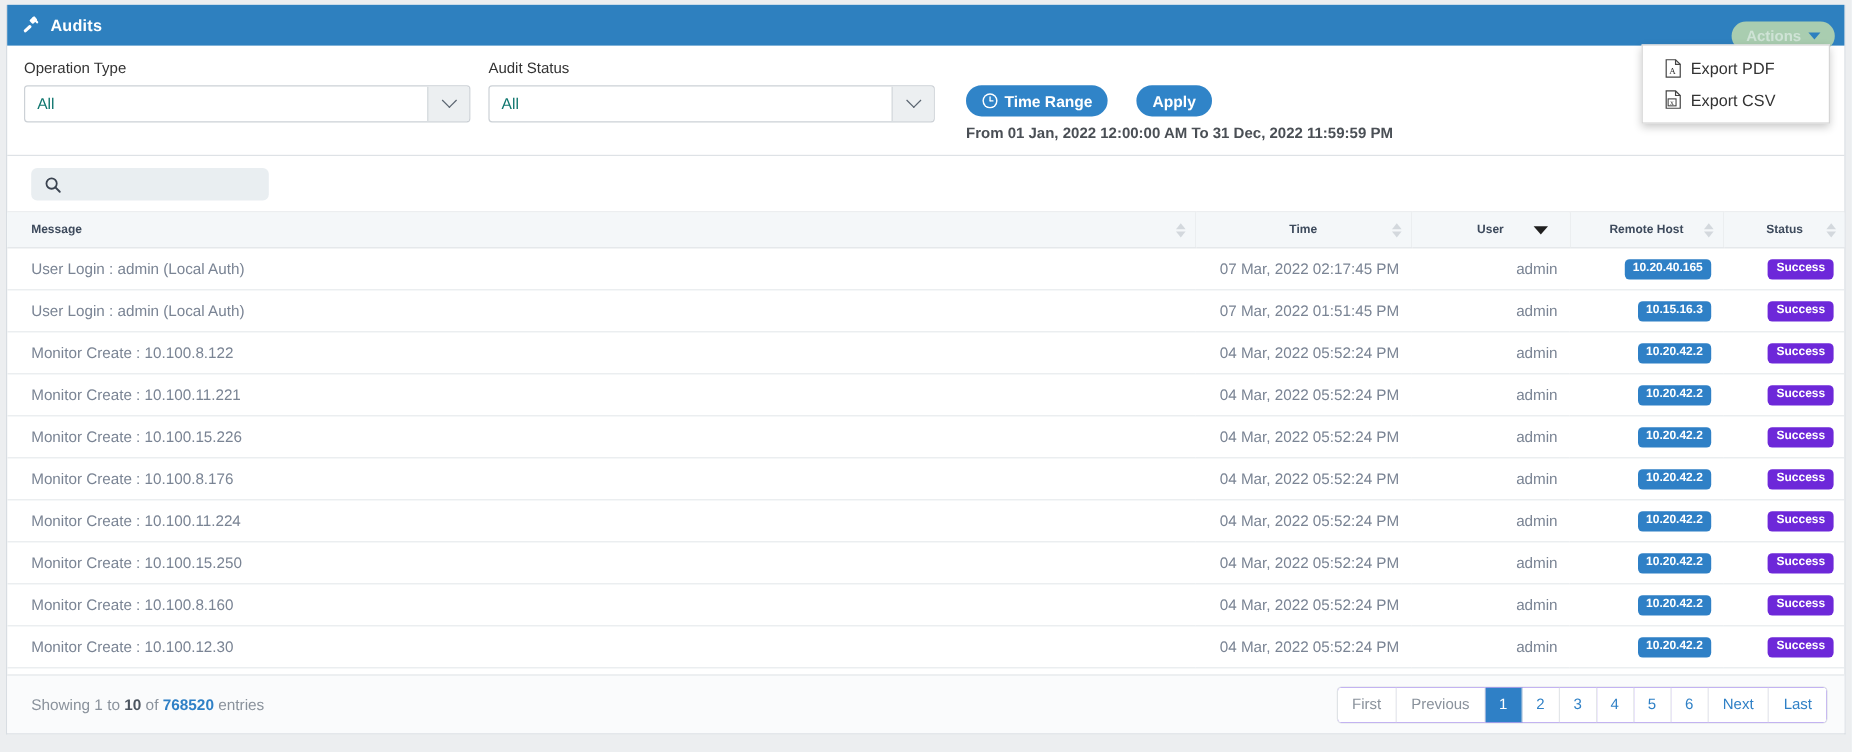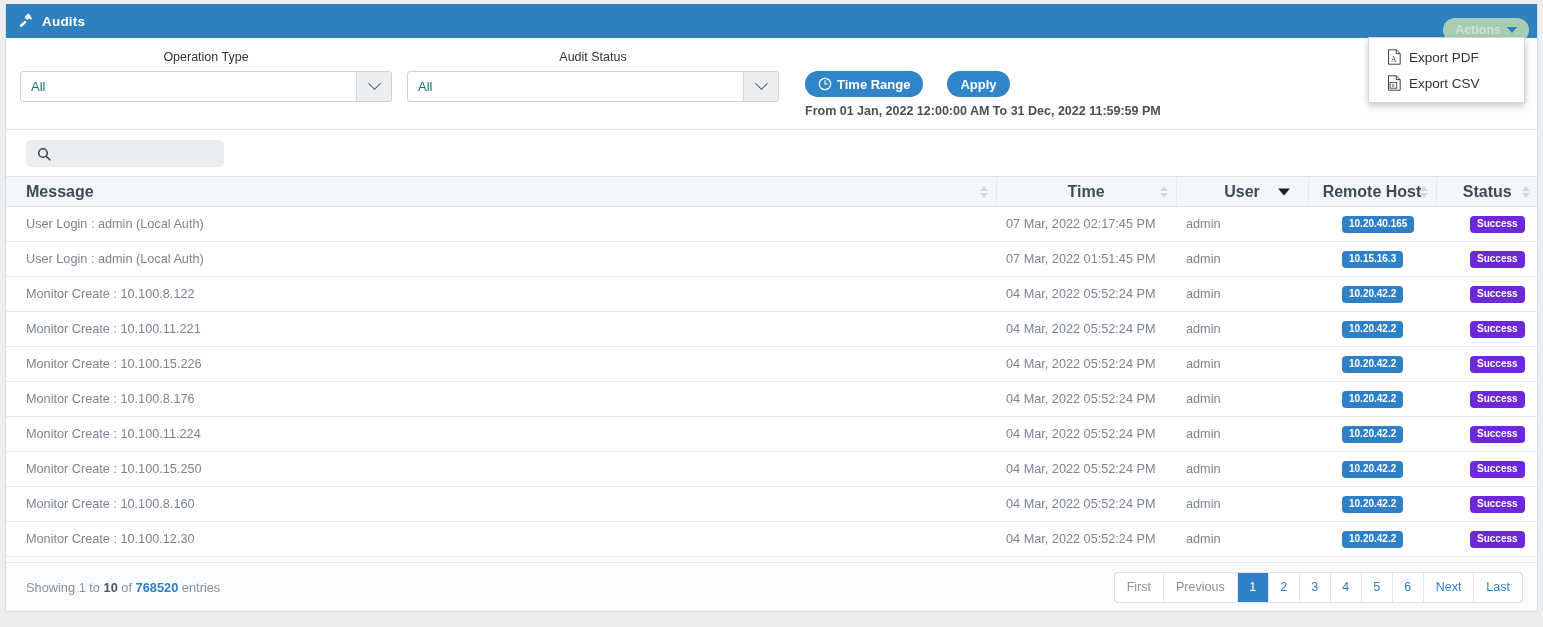--- a/index.html
+++ b/index.html
@@ -86,21 +86,21 @@
   
   .filter-bar {
     height: 92px;
     border-bottom: 1px solid #dee2e6;
     display: flex;
     align-items: flex-start;
     padding: 12px 0 0 14px;
     flex: none;
     position: relative;
   }
-  .field { width: 372px; margin-right: 15px; text-align: center; }
+  .field { width: 372px; margin-right: 15px; }
   .field-label {
     font-size: 12.5px;
     color: #333;
     margin-bottom: 7px;
     display: block;
   }
   .select-box {
     height: 31px;
     border: 1px solid #ccd1d6;
     border-radius: 3px;
@@ -170,21 +170,21 @@
 
   
   .table-wrap { flex: 1; overflow: hidden; }
   table { width: 100%; border-collapse: collapse; table-layout: fixed; }
   thead th {
     background: #f4f7f9;
     border-top: 1px solid #dfe3e6;
     border-bottom: 1px solid #dfe3e6;
     border-left: 1px solid #e6eaed;
     height: 30px;
-    font-size: 16px;
+    font-size: 10px;
     font-weight: bold;
     color: #3d4a5c;
     padding: 0 10px;
     position: relative;
     cursor: pointer;
     text-align: center;
   }
   thead th:first-child { border-left: none; text-align: left; padding-left: 20px; }
   .sort-ic {
     position: absolute; right: 8px; top: 50%;
@@ -208,21 +208,21 @@
     border-left:6px solid transparent;border-right:6px solid transparent;
     border-top:7px solid #1f1f1f;
   }
 
   tbody td {
     height: 35px;
     border-bottom: 1px solid #e7eaed;
     font-size: 12.7px;
     color: #7a8494;
     padding: 0 10px;
-    text-align: left;
+    text-align: right;
     white-space: nowrap;
     overflow: hidden;
     text-overflow: ellipsis;
   }
   tbody td.msg { text-align: left; padding-left: 20px; margin-left: 32px; }
 
   .badge {
     display: inline-block;
     padding: 3px 7px 4px;
     border-radius: 4px;

